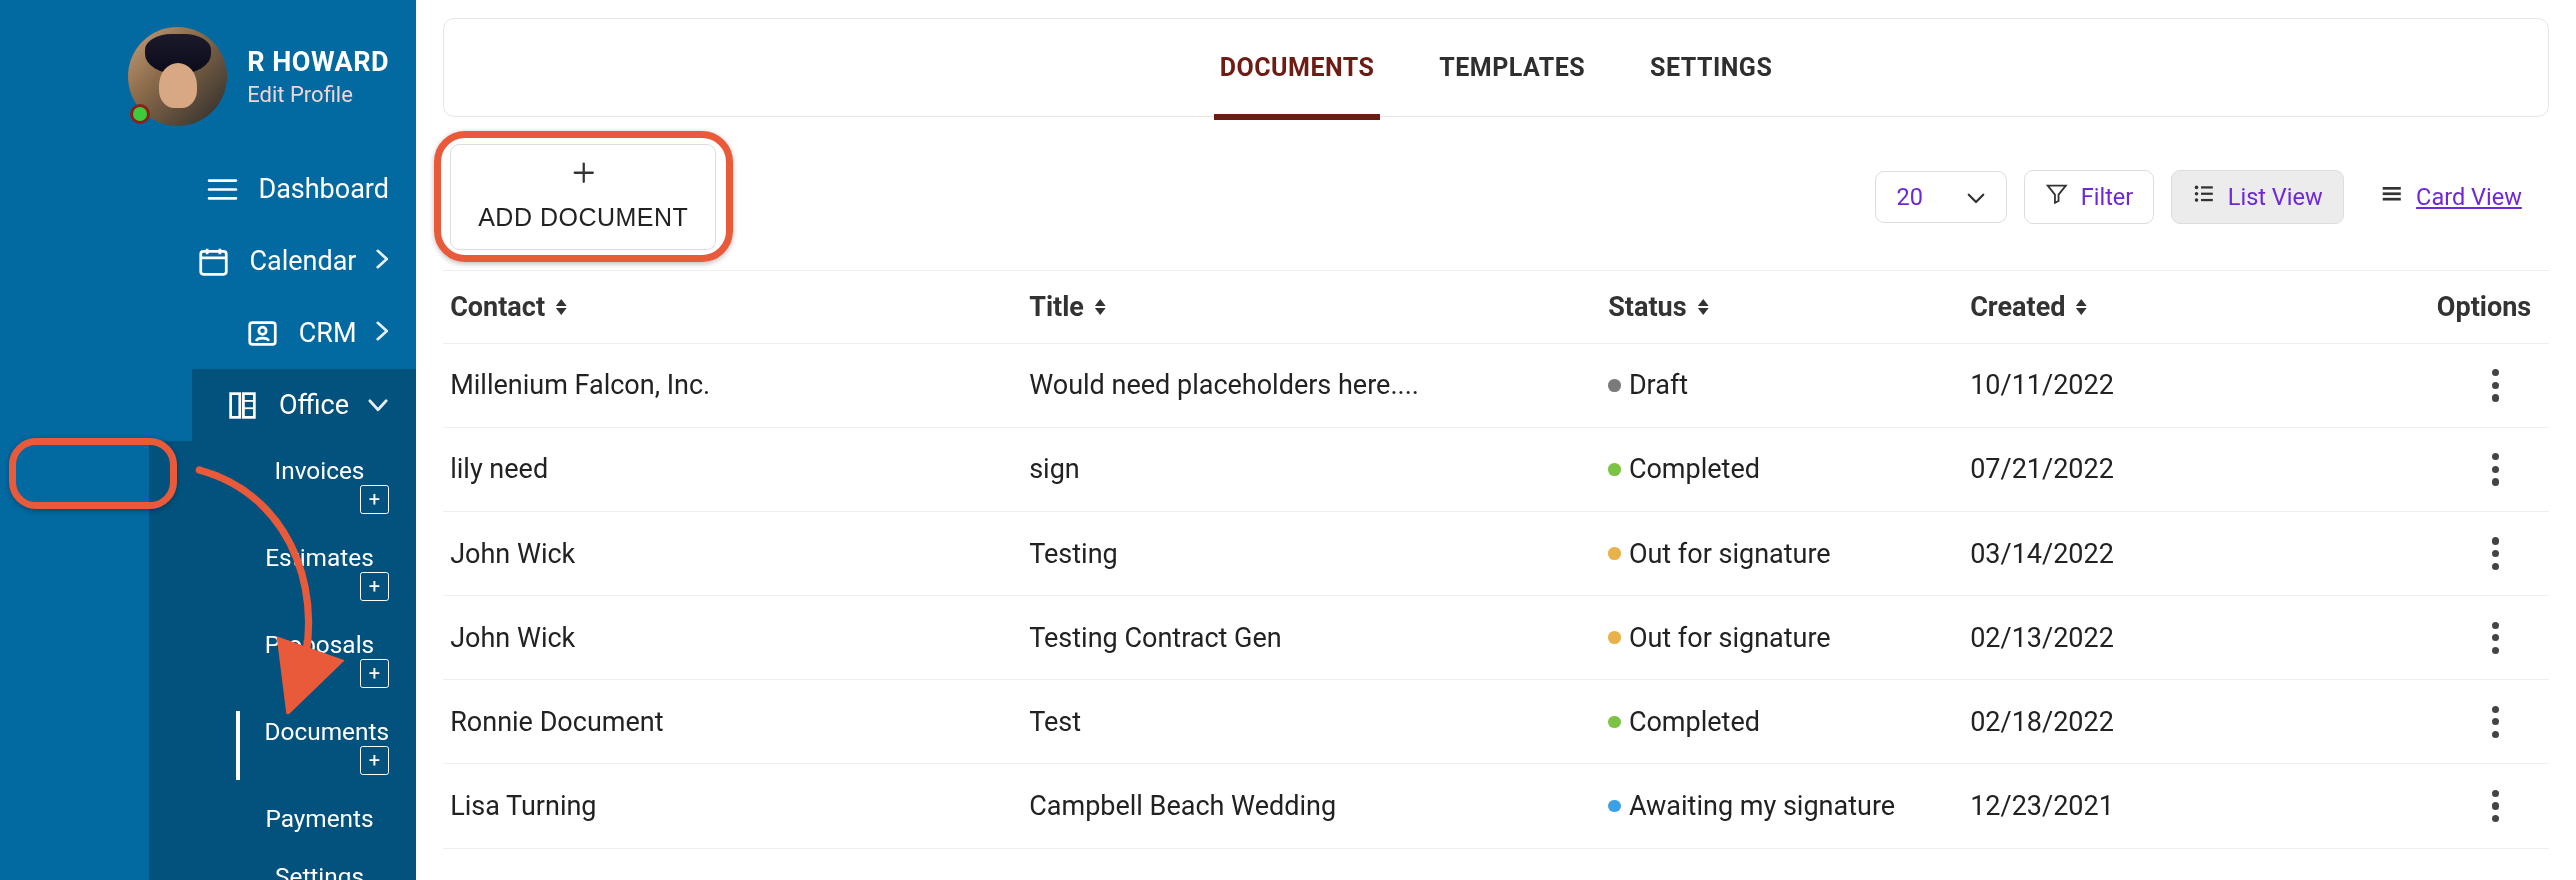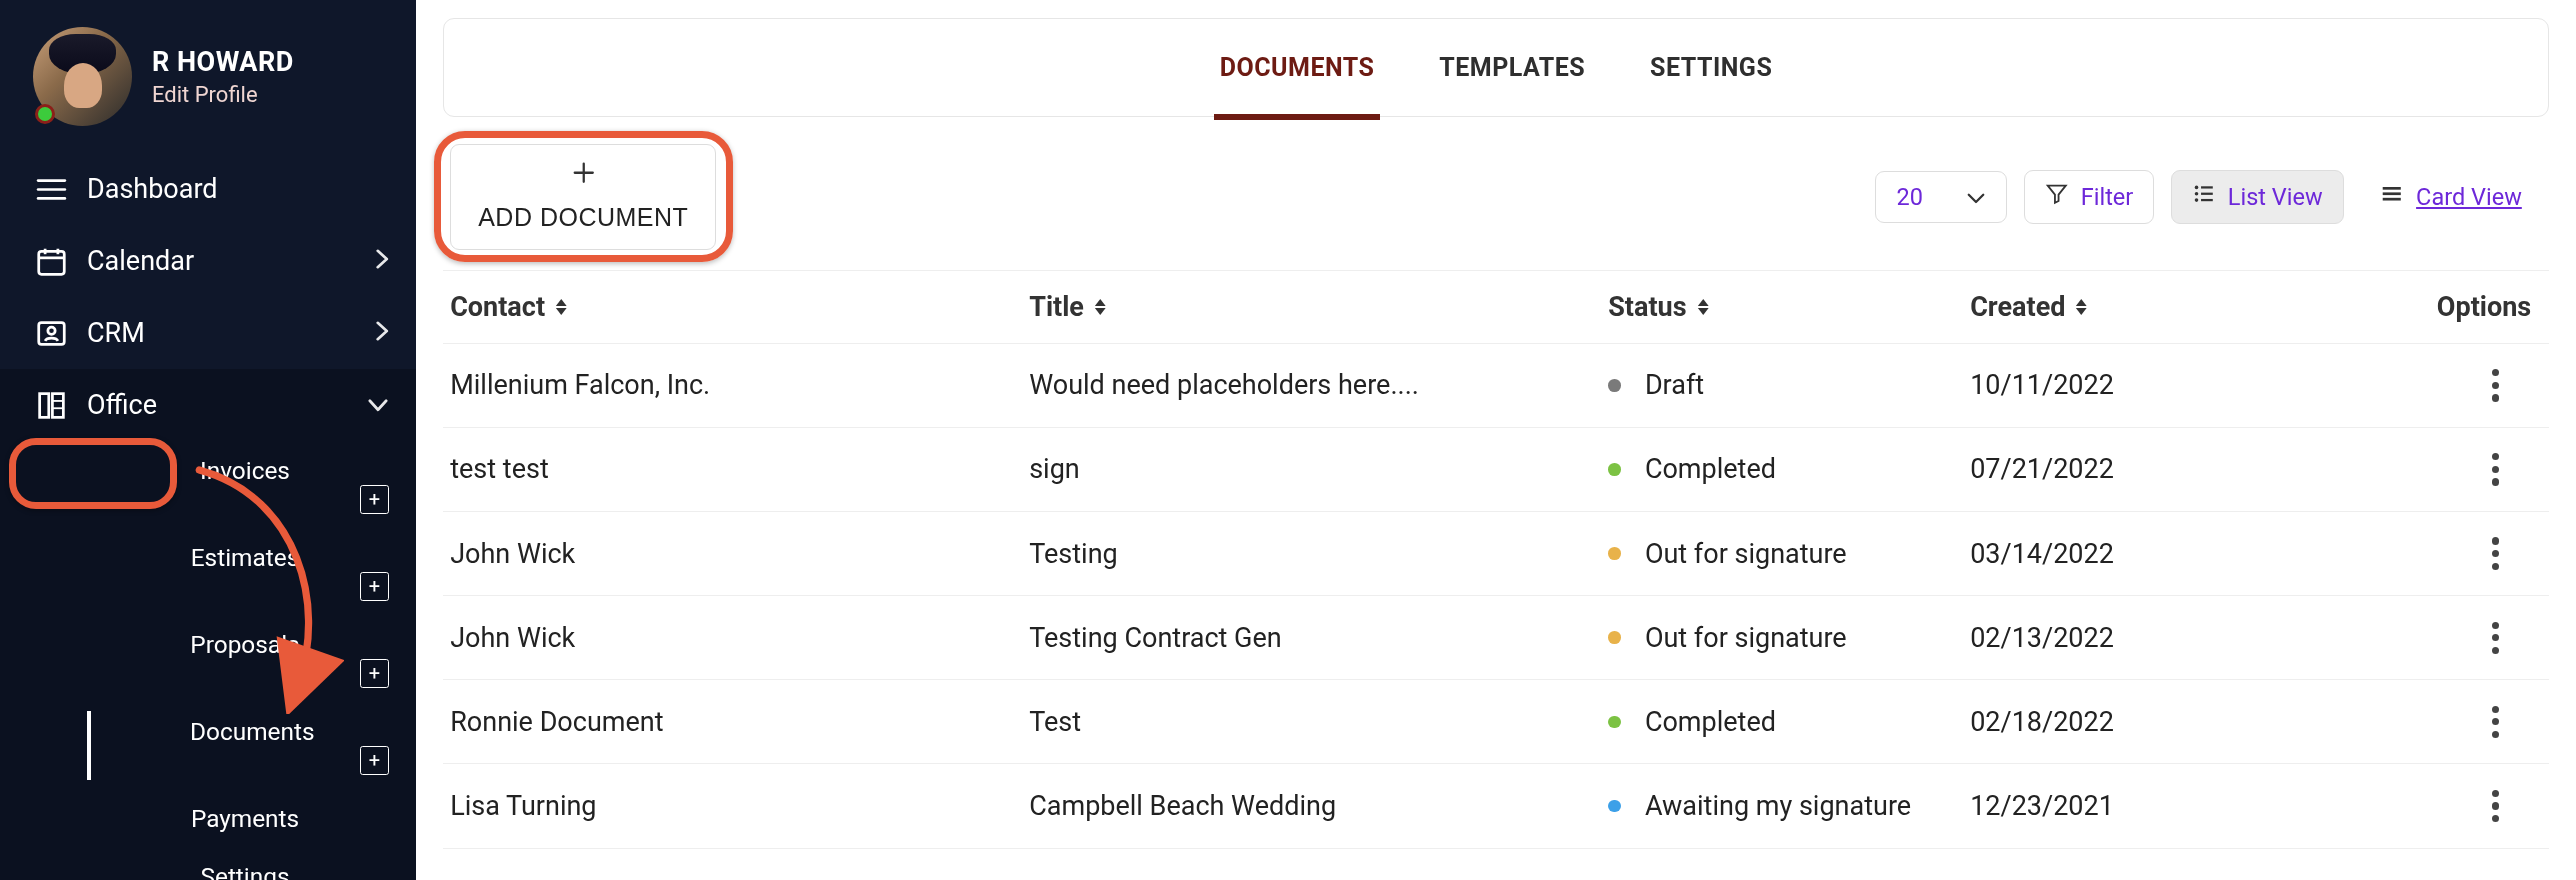--- a/index.html
+++ b/index.html
@@ -7,25 +7,26 @@
   font-family: -apple-system, BlinkMacSystemFont, "Segoe UI", Roboto, Helvetica, Arial, sans-serif;
   display: flex;
   width: 2576px;
   height: 881px;
   background: #fff;
   color: #333;
   font-size: 25px;
 }
 .sidebar {
   width: 416px;
-  background: #0f172a;
+  background: #0369a1;
   color: #fff;
   display: flex;
   flex-direction: column;
   flex-shrink: 0;
+  align-items: flex-end;
 }
 .profile {
   display: flex;
   align-items: center;
   padding: 27px 27px 27px 33px;
   gap: 20px;
 }
 .avatar-wrap { position: relative; }
 .avatar {
   width: 99px; height: 99px; border-radius: 50%;
@@ -125,21 +126,21 @@
   display:grid;
   grid-template-columns: 579px 579px 362px 416px 145px;
   align-items:center; padding:20px 7.2px;
 }
 .thead{ border-bottom:0.9px solid #eee; font-weight:700; font-size:27px; }
 .th{ display:flex; align-items:center; gap:9px; }
 .th.options{ justify-content:flex-end; }
 .sort-icon{ display:inline-flex; flex-direction:column; line-height:0; }
 .sort-icon svg{ display:block; }
 .trow{ border-bottom:0.9px solid #eee; font-size:27px; color:#222; }
-.status-cell{ display:flex; align-items:center; gap:24px; }
+.status-cell{ display:flex; align-items:center; gap:8px; }
 .sdot{ width:12.7px; height:12.7px; border-radius:50%; }
 .sdot.gray{ background:#7a7a7a; }
 .sdot.green{ background:#7CC243; }
 .sdot.amber{ background:#E8B24A; }
 .sdot.blue{ background:#3CA0E8; }
 .opts{ display:flex; justify-content:flex-end; padding-right:27px; }
 .kebab{ display:flex; flex-direction:column; gap:5.4px; cursor:pointer; padding:5.4px; }
 .kebab span{ width:7.2px; height:7.2px; border-radius:50%; background:#444; }
 .sidebar { position:relative; }
 </style>
@@ -383,21 +384,21 @@
           <div>10/11/2022</div>
           <div class="opts">
             <div class="kebab">
               <span></span>
               <span></span>
               <span></span>
             </div>
           </div>
         </div>
         <div class="trow">
-          <div>test test</div>
+          <div>lily need</div>
           <div>sign</div>
           <div class="status-cell">
             <span class="sdot green"></span>
             <span>Completed</span>
           </div>
           <div>07/21/2022</div>
           <div class="opts">
             <div class="kebab">
               <span></span>
               <span></span>

